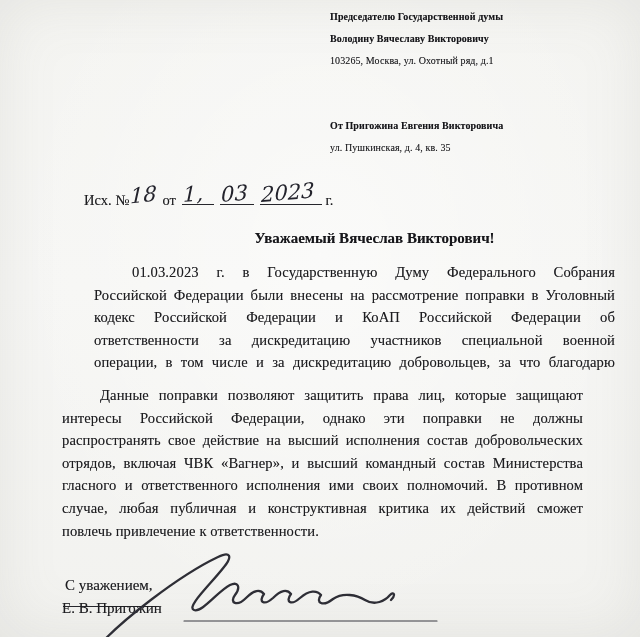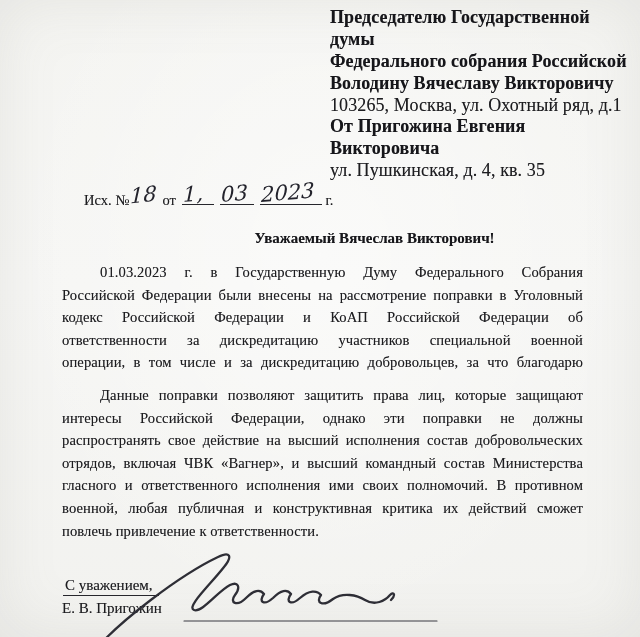--- a/index.html
+++ b/index.html
@@ -18,21 +18,21 @@
     color: #1d1d20;
     overflow: hidden;
     box-shadow: inset 0 0 60px rgba(120,120,115,0.12);
   }
   .paper * { text-shadow: 0 0 0.6px rgba(40,40,45,0.45); }
 
   .addr-block {
     position: absolute;
     left: 330px;
     width: 300px;
-    font-size: 18px;
+    font-size: 10px;
     line-height: 22px;
     letter-spacing: 0.1px;
     font-family: Liberation Serif, serif;
   }
   .recipient { top: 6px; }
   .sender { top: 115px; }
   .bold { font-weight: bold; color: #16161a; }
 
   .ref-line {
     position: absolute;
@@ -85,58 +85,57 @@
   }
 
   .body-par {
     position: absolute;
     left: 62px;
     width: 521px;
     font-size: 14.6px;
     line-height: 22.6px;
     letter-spacing: 0.1px;
   }
-  .par1 { top: 261px; }
+  .par1 { top: 261px; margin-left: 32px; }
   .par2 { top: 384px; }
   .jline {
     text-align: justify;
     text-align-last: justify;
     text-justify: inter-word;
     white-space: nowrap;
     overflow: visible;
   }
   .jline.first { padding-left: 38px; }
   .jline.last { text-align-last: left; white-space: normal; }
 
   .closing {
     position: absolute;
     left: 63px; top: 577px;
     font-size: 15px;
-    padding: 0 6px 1px 2px;
+    padding: 0 6px 12px 2px;
     border-bottom: 1.6px solid #26262c;
   }
   .signer {
     position: absolute;
     left: 62px; top: 600px;
     font-size: 15px;
   }
   .sig-svg {
     position: absolute;
     left: 80px; top: 545px;
     width: 380px; height: 92px;
   }
 </style>
 </head>
 <body>
 
 <div class="paper">
 
   <div class="addr-block recipient">
     <div class="bold">Председателю Государственной думы</div>
-    <div class="bold">Федерального собрания Российской</div>
     <div class="bold">Володину Вячеславу Викторовичу</div>
     <div>103265, Москва, ул. Охотный ряд, д.1</div>
   </div>
 
   <div class="addr-block sender">
     <div class="bold">От Пригожина Евгения Викторовича</div>
     <div>ул. Пушкинская, д. 4, кв. 35</div>
   </div>
 
   <div class="ref-line">
@@ -154,21 +153,21 @@
     <div class="jline">ответственности за дискредитацию участников специальной военной</div>
     <div class="jline">операции, в том числе и за дискредитацию добровольцев, за что благодарю</div>
   </div>
 
   <div class="body-par par2">
     <div class="jline first">Данные поправки позволяют защитить права лиц, которые защищают</div>
     <div class="jline">интересы Российской Федерации, однако эти поправки не должны</div>
     <div class="jline">распространять свое действие на высший исполнения состав добровольческих</div>
     <div class="jline">отрядов, включая ЧВК «Вагнер», и высший командный состав Министерства</div>
     <div class="jline">гласного и ответственного исполнения ими своих полномочий. В противном</div>
-    <div class="jline">военной, любая публичная и конструктивная критика их действий сможет</div>
+    <div class="jline">случае, любая публичная и конструктивная критика их действий сможет</div>
     <div class="jline last">повлечь привлечение к ответственности.</div>
   </div>
 
   <div class="closing">С уважением,</div>
   <div class="signer">Е. В. Пригожин</div>
 
   <svg class="sig-svg" viewBox="0 0 380 92" xmlns="http://www.w3.org/2000/svg" aria-hidden="true">
     <g fill="none" stroke="#2e2e36" stroke-width="2.3" stroke-linecap="round" stroke-linejoin="round">
       <path d="M16,104 C40,76 100,30 138,12
         C150,6 153,11 144,22 C130,40 106,62 114,65 C122,68 138,46 150,40

